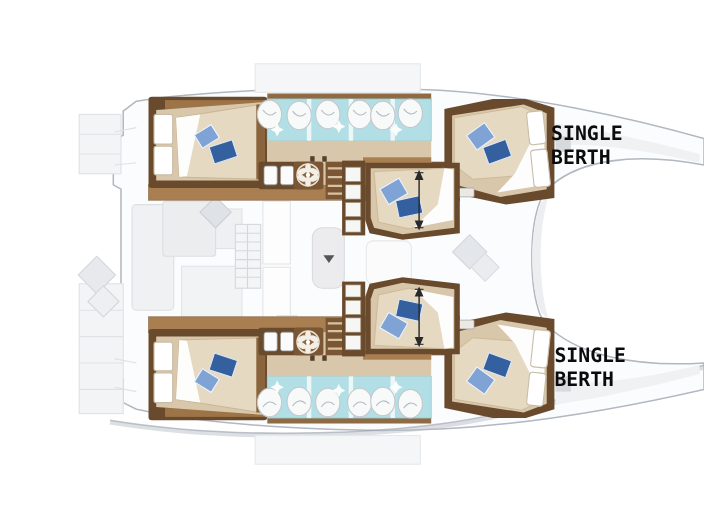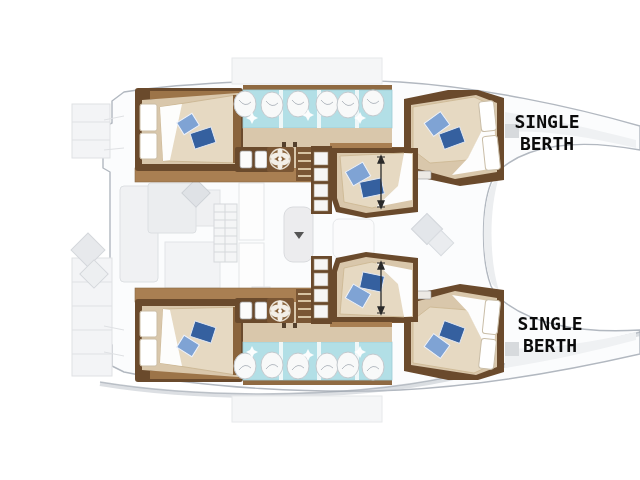--- a/index.html
+++ b/index.html
@@ -1,19 +1,19 @@
 <!DOCTYPE html>
 <html><head>
 <meta charset="utf-8">
 <style>
   html,body{margin:0;padding:0;background:#ffffff;}
   .stage{position:relative;width:640px;height:480px;background:#ffffff;overflow:hidden;
          font-family:"DejaVu Sans","Liberation Sans",sans-serif;}
   .stage svg{position:absolute;left:0;top:0;}
-  .berth-label{position:absolute;width:92px;text-align:center;
+  .berth-label{position:absolute;width:92px;text-align:left;
 ate    color:#0b0b0b;}
   .berth-label{font-family:"DejaVu Sans Mono","Liberation Mono",monospace;
          font-weight:bold;font-size:18px;line-height:22px;color:#0b0b0b;}
   .berth-top{left:501px;top:111px;}
   .berth-bottom{left:504px;top:313px;}
 </style>
 </head>
 <body>
 
 <div class="stage">

